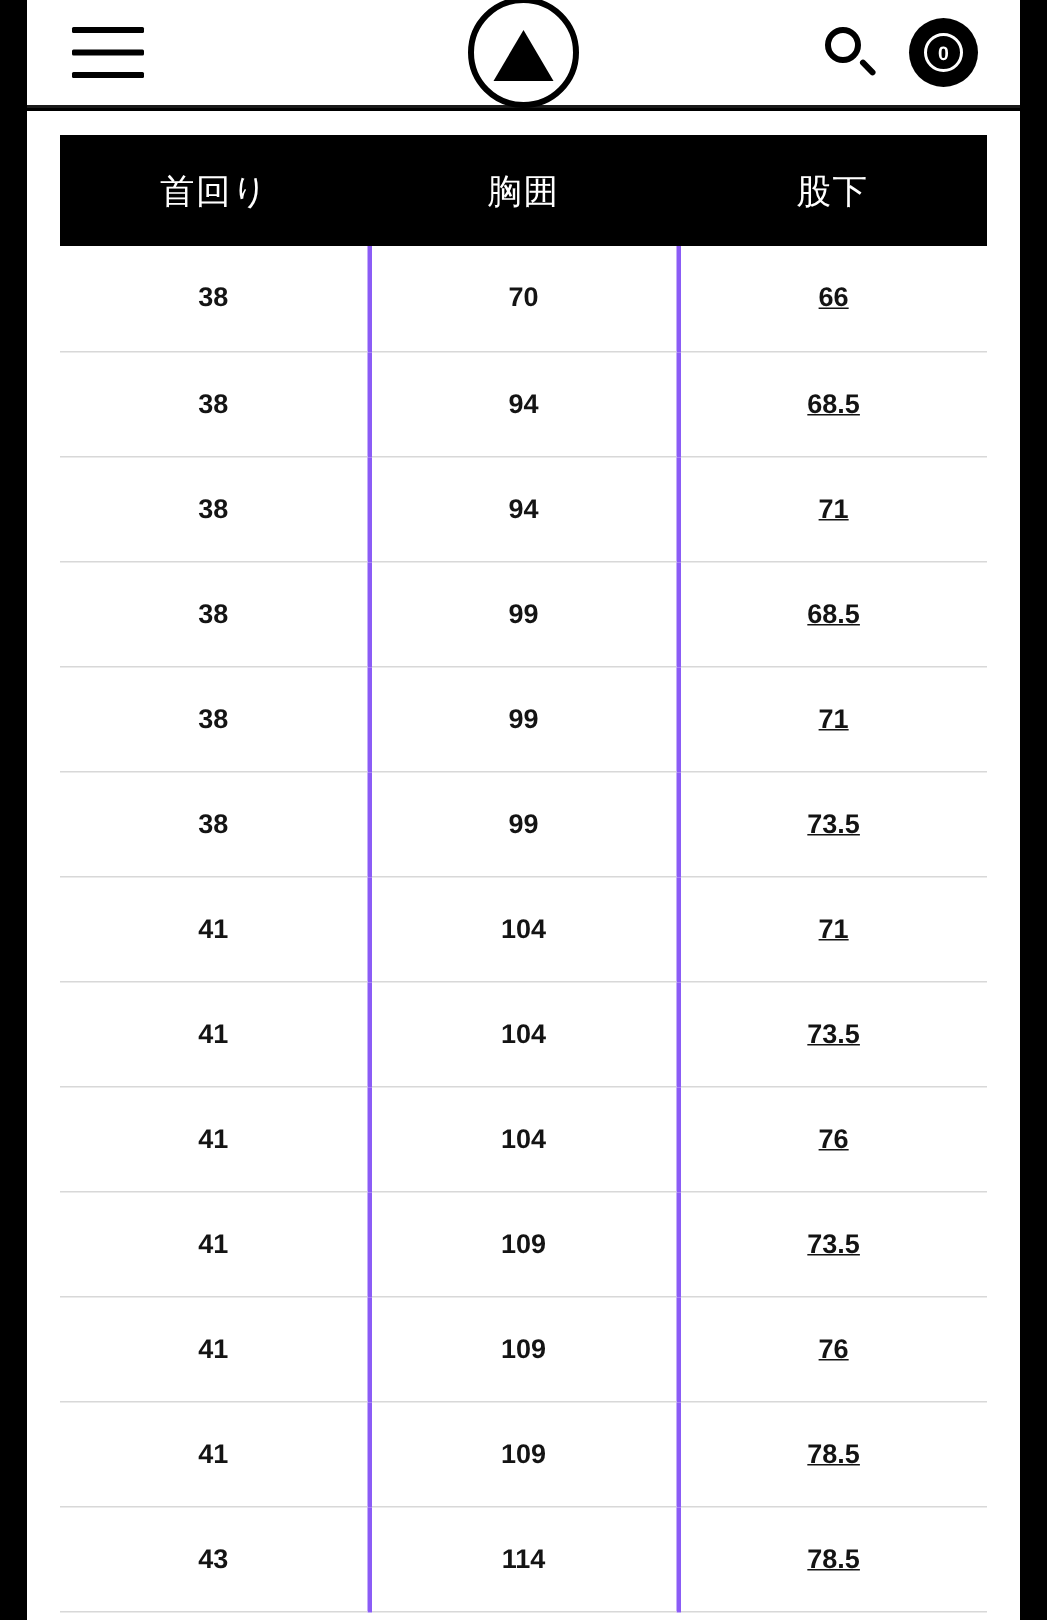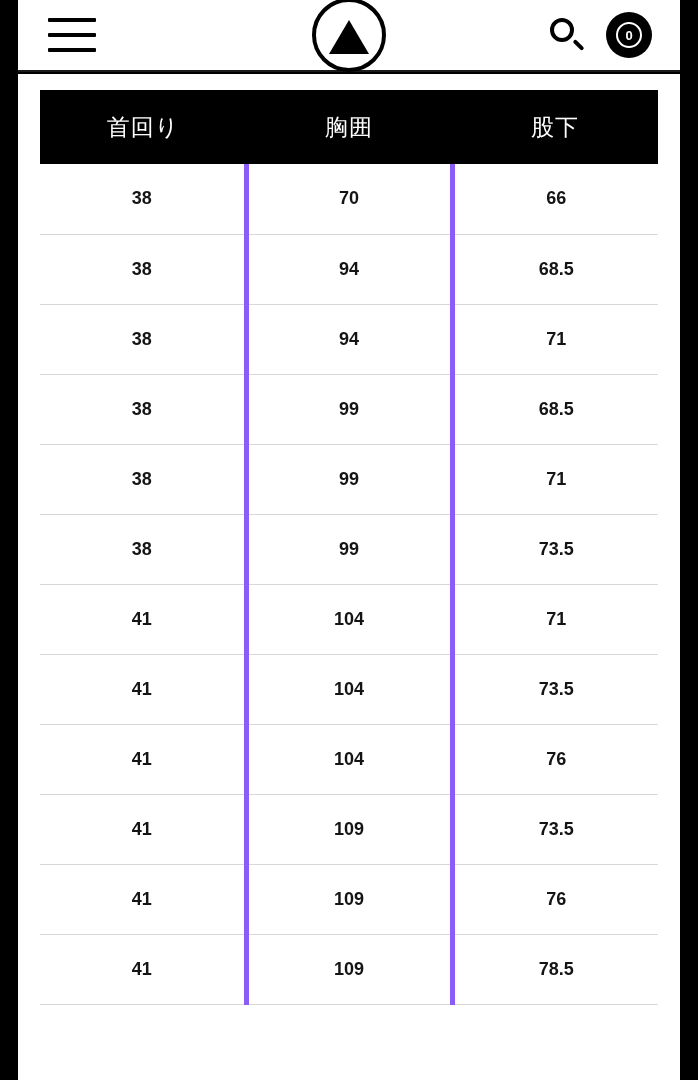--- a/index.html
+++ b/index.html
@@ -156,25 +156,26 @@
     height: 74px;
     letter-spacing: 1px;
   }
   table.size-table tbody td {
     height: 70px;
     text-align: center;
     font-size: 18px;
     font-weight: 700;
     color: #141414;
     border-bottom: 1px solid #d8d8d8;
-    border-right: 5px solid #8b5cf6;
+    border-right: 3px solid #8b5cf6;
     background: #fff;
   }
   table.size-table tbody td:last-child {
     border-right: none;
+    text-decoration: underline;
   }
   table.size-table tbody tr td:first-child {
     border-left: none;
   }
 </style>
 </head>
 <body>
 
 <div class="screen">
 
@@ -267,17 +268,22 @@
         <tr>
           <td>41</td>
           <td>109</td>
           <td>76</td>
         </tr>
         <tr>
           <td>41</td>
           <td>109</td>
           <td>78.5</td>
         </tr>
+        <tr>
+          <td>43</td>
+          <td>114</td>
+          <td>78.5</td>
+        </tr>
       </tbody>
     </table>
   </div>
 
 </div>
 
 </body></html>

